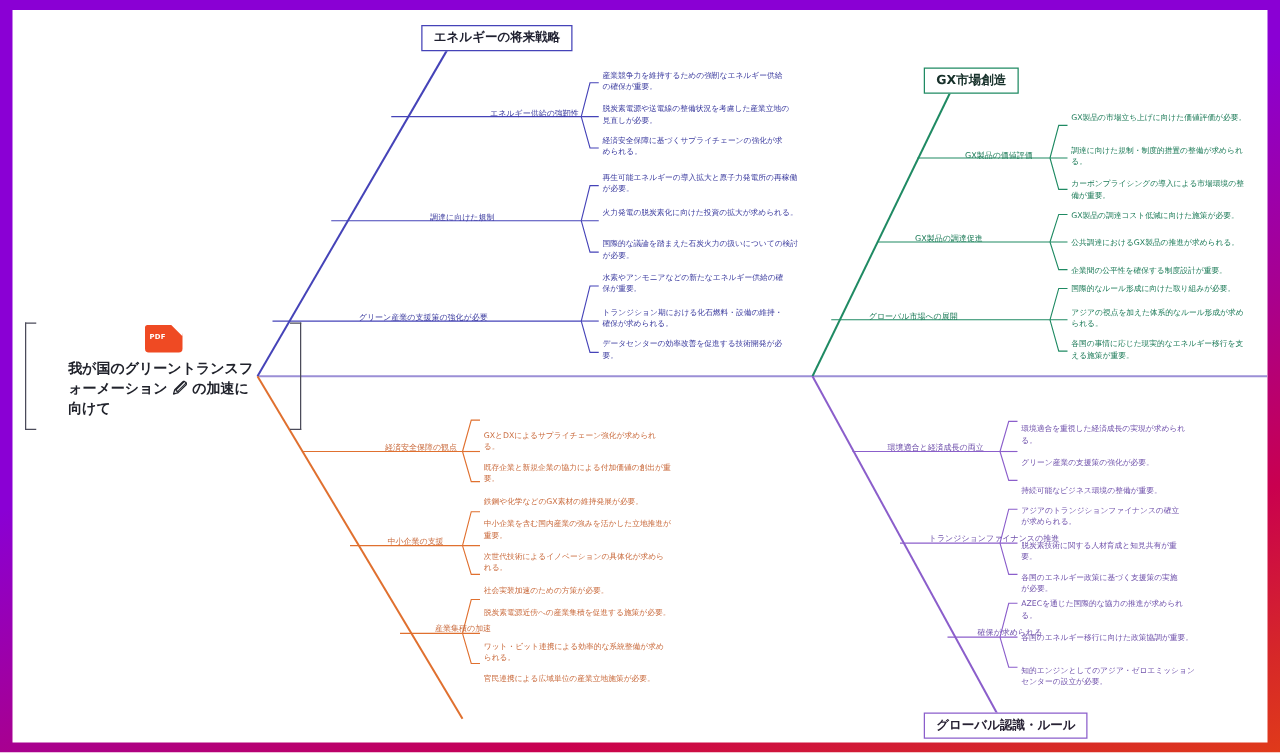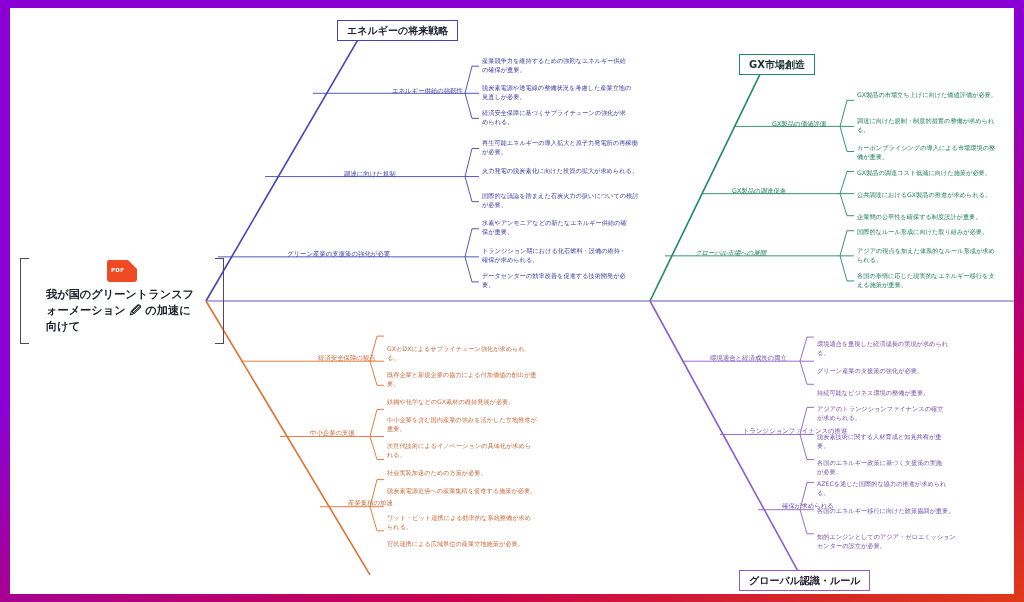--- a/index.html
+++ b/index.html
@@ -20,21 +20,21 @@
     width: 100%; height: 100%;
     background: #ffffff;
     overflow: hidden;
   }
   svg.lines { position: absolute; inset: 0; width: 100%; height: 100%; }
 
   
   #topic {
     position: absolute;
     left: 10px; top: 250px;
-    width: 204px; height: 86px;
+    width: 221px; height: 86px;
     display: flex; flex-direction: column;
     align-items: center; justify-content: flex-start;
   }
   #topic .bracket-l, #topic .bracket-r {
     position: absolute; top: 0; width: 9px; height: 86px;
     border-top: 1.6px solid #4b4b5a;
     border-bottom: 1.6px solid #4b4b5a;
   }
   #topic .bracket-l { left: 0; border-left: 1.6px solid #4b4b5a; }
   #topic .bracket-r { right: 0; border-right: 1.6px solid #4b4b5a; }
@@ -207,35 +207,35 @@
     <div class="detail t-blue d-w160" style="left:472px; top:130px;">再生可能エネルギーの導入拡大と原子力発電所の再稼働が必要。</div>
     <div class="detail t-blue d-w160" style="left:472px; top:158px;">火力発電の脱炭素化に向けた投資の拡大が求められる。</div>
     <div class="detail t-blue d-w160" style="left:472px; top:183px;">国際的な議論を踏まえた石炭火力の扱いについての検討が必要。</div>
 
     <div class="detail t-blue d-w150" style="left:472px; top:210px;">水素やアンモニアなどの新たなエネルギー供給の確保が重要。</div>
     <div class="detail t-blue d-w150" style="left:472px; top:238px;">トランジション期における化石燃料・設備の維持・確保が求められる。</div>
     <div class="detail t-blue d-w150" style="left:472px; top:263px;">データセンターの効率改善を促進する技術開発が必要。</div>
 
     <div class="sub-label t-green" style="left:762px; top:113px;">GX製品の価値評価</div>
     <div class="sub-label t-green" style="left:722px; top:180px;">GX製品の調達促進</div>
-    <div class="sub-label t-green" style="left:685px; top:242px;font-style:italic;">グローバル市場への展開</div>
+    <div class="sub-label t-green" style="left:685px; top:242px;">グローバル市場への展開</div>
 
     <div class="detail t-green d-w140" style="left:847px; top:82px;">GX製品の市場立ち上げに向けた価値評価が必要。</div>
     <div class="detail t-green d-w140" style="left:847px; top:108px;">調達に向けた規制・制度的措置の整備が求められる。</div>
     <div class="detail t-green d-w140" style="left:847px; top:135px;">カーボンプライシングの導入による市場環境の整備が重要。</div>
 
     <div class="detail t-green d-w150" style="left:847px; top:160px;">GX製品の調達コスト低減に向けた施策が必要。</div>
     <div class="detail t-green d-w150" style="left:847px; top:182px;">公共調達におけるGX製品の推進が求められる。</div>
     <div class="detail t-green d-w150" style="left:847px; top:204px;">企業間の公平性を確保する制度設計が重要。</div>
 
     <div class="detail t-green d-w140" style="left:847px; top:219px;">国際的なルール形成に向けた取り組みが必要。</div>
     <div class="detail t-green d-w140" style="left:847px; top:238px;">アジアの視点を加えた体系的なルール形成が求められる。</div>
     <div class="detail t-green d-w140" style="left:847px; top:263px;">各国の事情に応じた現実的なエネルギー移行を支える施策が重要。</div>
 
-    <div class="sub-label t-orange" style="left:272px; top:347px;padding-left:36px;">経済安全保障の観点</div>
+    <div class="sub-label t-orange" style="left:262px; top:347px;padding-left:36px;">経済安全保障の観点</div>
     <div class="sub-label t-orange" style="left:300px; top:422px;">中小企業の支援</div>
     <div class="sub-label t-orange" style="left:338px; top:492px;">産業集積の加速</div>
 
     <div class="detail t-orange d-w150" style="left:377px; top:336px;">GXとDXによるサプライチェーン強化が求められる。</div>
     <div class="detail t-orange d-w150" style="left:377px; top:362px;">既存企業と新規企業の協力による付加価値の創出が重要。</div>
     <div class="detail t-orange d-w150" style="left:377px; top:389px;">鉄鋼や化学などのGX素材の維持発展が必要。</div>
 
     <div class="detail t-orange d-w150" style="left:377px; top:407px;">中小企業を含む国内産業の強みを活かした立地推進が重要。</div>
     <div class="detail t-orange d-w150" style="left:377px; top:433px;">次世代技術によるイノベーションの具体化が求められる。</div>
     <div class="detail t-orange d-w150" style="left:377px; top:460px;">社会実装加速のための方策が必要。</div>

